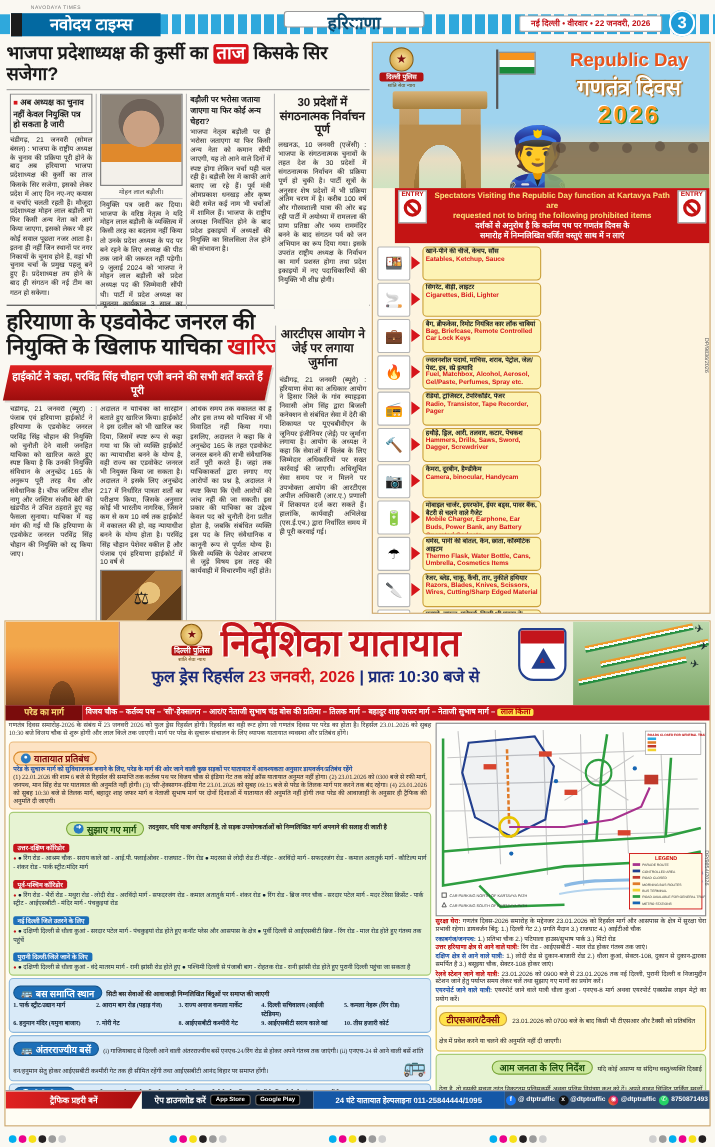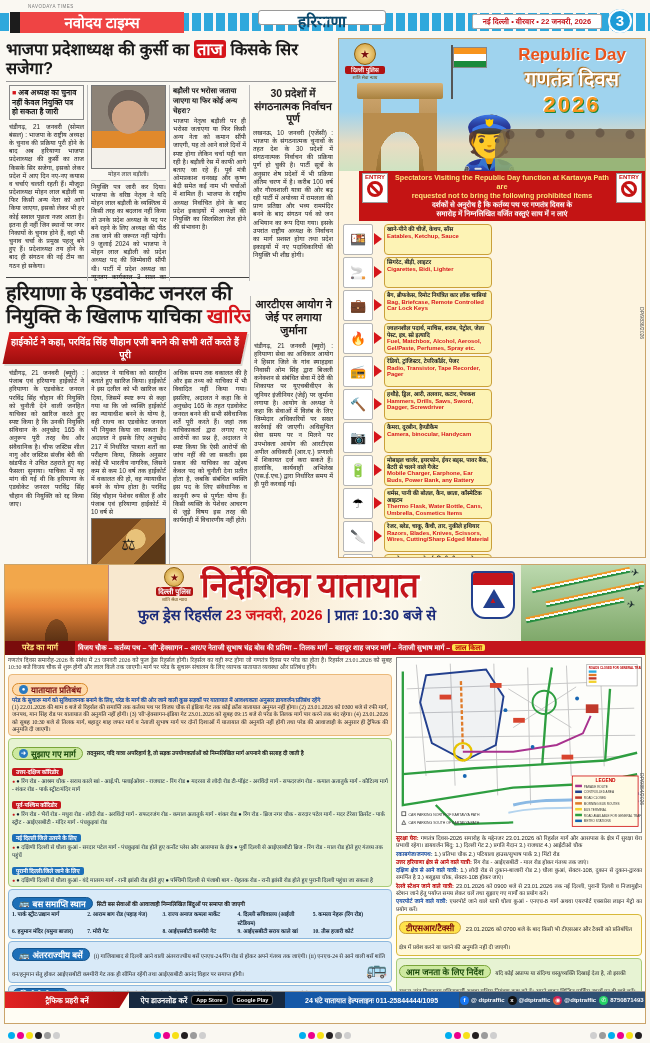--- a/index.html
+++ b/index.html
@@ -4,21 +4,21 @@
 <style>
   * { margin:0; padding:0; box-sizing:border-box; }
   html,body { background:#e8e6e0; }
   body { font-family:"Liberation Sans","DejaVu Sans",sans-serif; }
   .page{ position:relative; width:650px; height:1043px; margin:0 auto; background:#faf8f2; overflow:hidden; }
 
   
   .masthead{ position:absolute; left:0; top:4px; width:650px; height:32px; }
   .stripes{ position:absolute; left:0; top:9px; height:18px; right:0;
     background:repeating-linear-gradient(90deg,#2fa8dc 0 9px,#f8f8f8 9px 12px); }
-  .brand-box{ position:absolute; left:10px; top:8px; width:174px; height:21px; background:#ef4444;
+  .brand-box{ position:absolute; left:10px; top:8px; width:136px; height:21px; background:#0369a1;
     border-left:10px solid #1c1c1c; color:#fff; font-weight:bold; font-size:15px; text-align:center; line-height:21px; }
   .brand-top{ position:absolute; left:28px; top:0px; font-size:4.5px; color:#777; letter-spacing:.5px; }
   .edition-bubble{ position:absolute; left:258px; top:6px; width:128px; height:15px; background:#fff;
     border:1.5px solid #9a9a9a; border-radius:3px; text-align:center; font-size:16px; font-weight:bold; color:#0c4a6e; line-height:22px;}
   .edition-bubble:after{ content:""; position:absolute; left:58px; bottom:-7px; border:6px solid transparent; border-top-color:#fff; }
   .dateline-box{ position:absolute; right:48px; top:10px; width:130px; height:15px; background:#fff; border:1px solid #aaa;
     font-size:7.5px; font-weight:bold; color:#c4151c; text-align:center; line-height:13px; border-radius:2px;}
   .page-badge{ position:absolute; right:18px; top:5px; width:24px; height:24px; border-radius:50%; background:#1d9bd7;
     color:#fff; font-size:15px; font-weight:bold; text-align:center; line-height:24px; box-shadow:0 0 0 2px #fff inset;}
 
@@ -138,21 +138,21 @@
   .ta-parade .end{ background:#ffe24a; color:#b00; padding:0 3px; border-radius:2px;}
   .ta-main{ display:flex; height:336px; overflow:hidden;}
   .ta-left{ width:390px; flex:none; padding:2px 3px; overflow:hidden;font-family:Liberation Serif, serif;}
   .ta-right{ flex:1; padding:2px 3px 0 1px; overflow:hidden;}
   .t-intro{ font-size:5.9px; line-height:1.25; color:#333; text-align:justify; margin-bottom:2px;}
   .sec{ border-radius:4px; padding:2px 3px; margin-bottom:2px; position:relative;}
   .sec-label{ display:inline-flex; align-items:center; gap:3px; font-size:8.5px; font-weight:bold; padding:0 6px; border-radius:8px; color:#7a0c0c; background:#ffd9a8; border:1px solid #d98a2b;}
   .sec-label .dot{ width:9px; height:9px; border-radius:50%; background:#2a7ac0; color:#fff; font-size:6px; line-height:9px; text-align:center;}
   .s-orange{ background:#fde3c4; border:1px solid #eab97a;}
   .s-green{ background:#e7f3d3; border:1px solid #a8cc77;}
-  .s-green .sec-label{ background:#cde9a0; border-color:#7aa53a; color:#1d4d0d;}
+  .s-green .sec-label{ background:#cde9a0; border-color:#7aa53a; color:#1d4d0d;margin-left:48px;}
   .s-blue{ background:#d9eaf8; border:1px solid #8db8dd;}
   .s-blue .sec-label{ background:#1d6fb8; color:#fff; border-color:#15568f;}
   .tiny{ font-size:5.7px; line-height:1.28; color:#222; text-align:justify;}
   .lead-red{ color:#b00; font-weight:bold;}
   .lead-blue{ color:#1d4fa0; font-weight:bold;}
   .corr{ display:inline-block; background:#1d6fb8; color:#fff; font-size:5.8px; font-weight:bold; padding:0 4px; border-radius:2px; margin:1px 0;}
   .corr.r{ background:#c4151c;}
   .bullet-line{ font-size:5.7px; line-height:1.3; color:#123;}
   .bullet-line:before{ content:"● "; color:#c4151c; font-size:5px;}
   .bus-grid{ display:flex; flex-wrap:wrap;}

